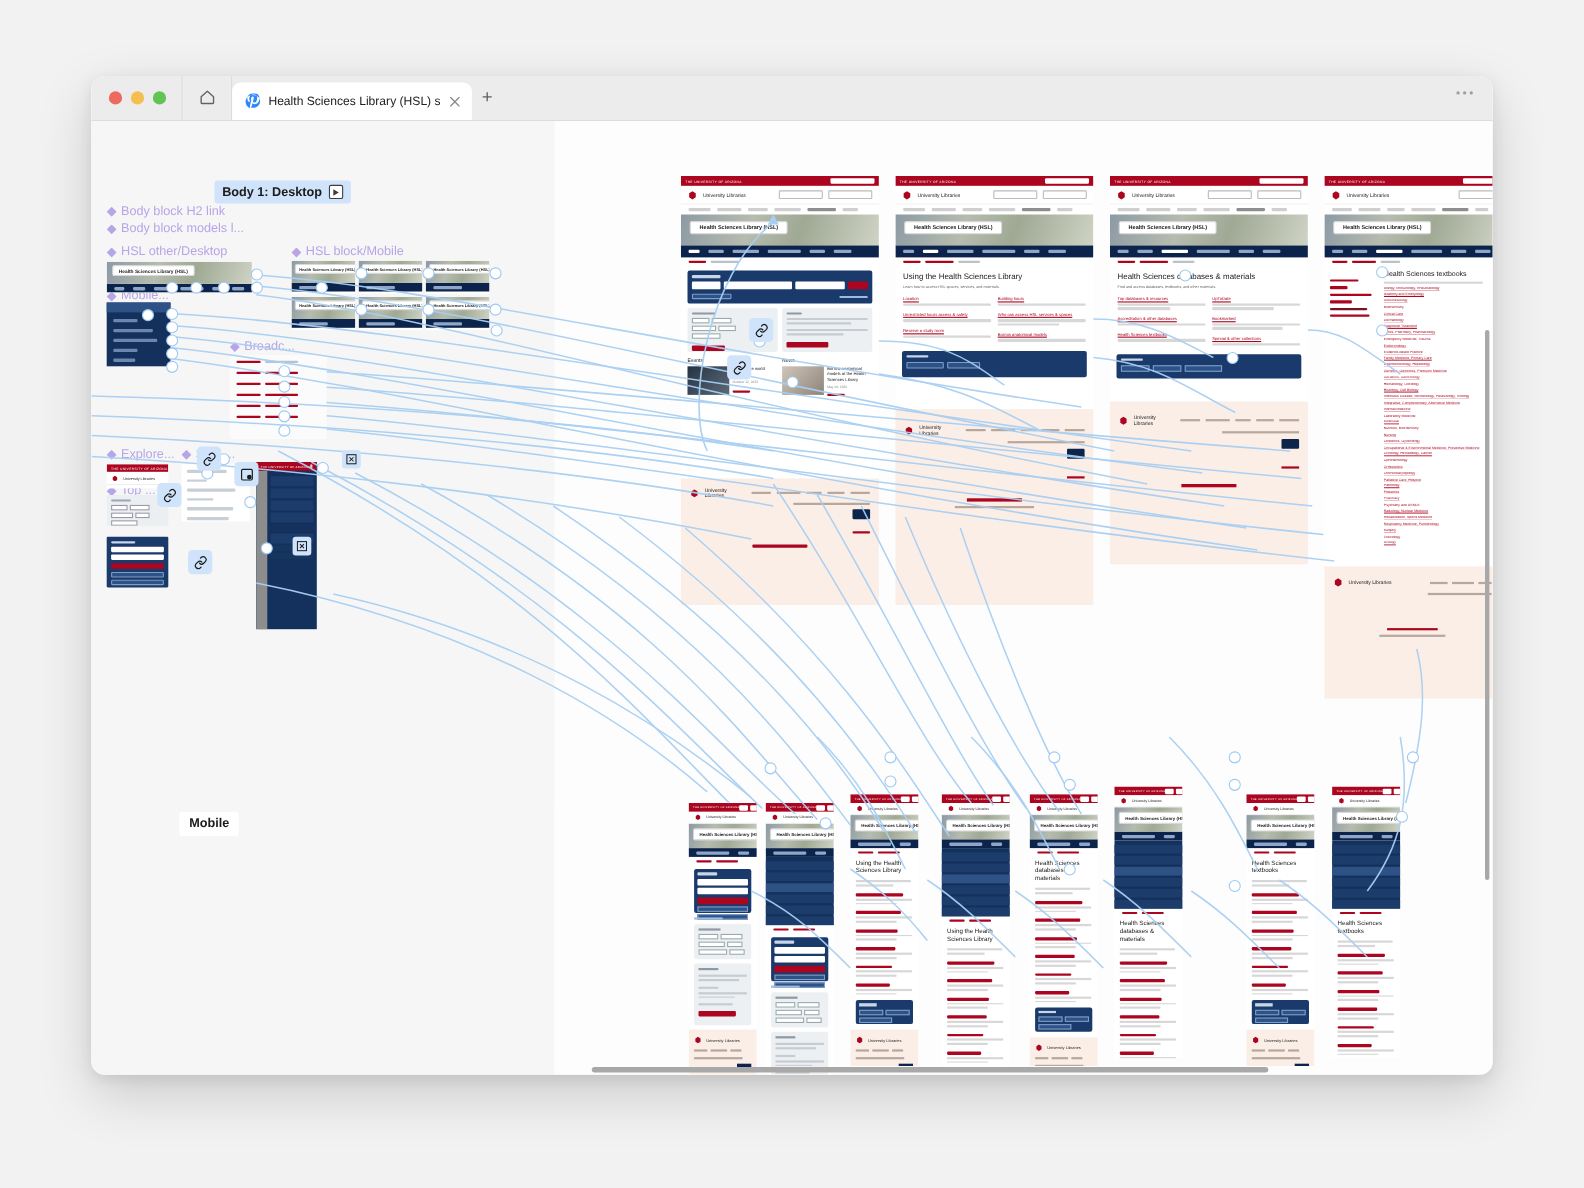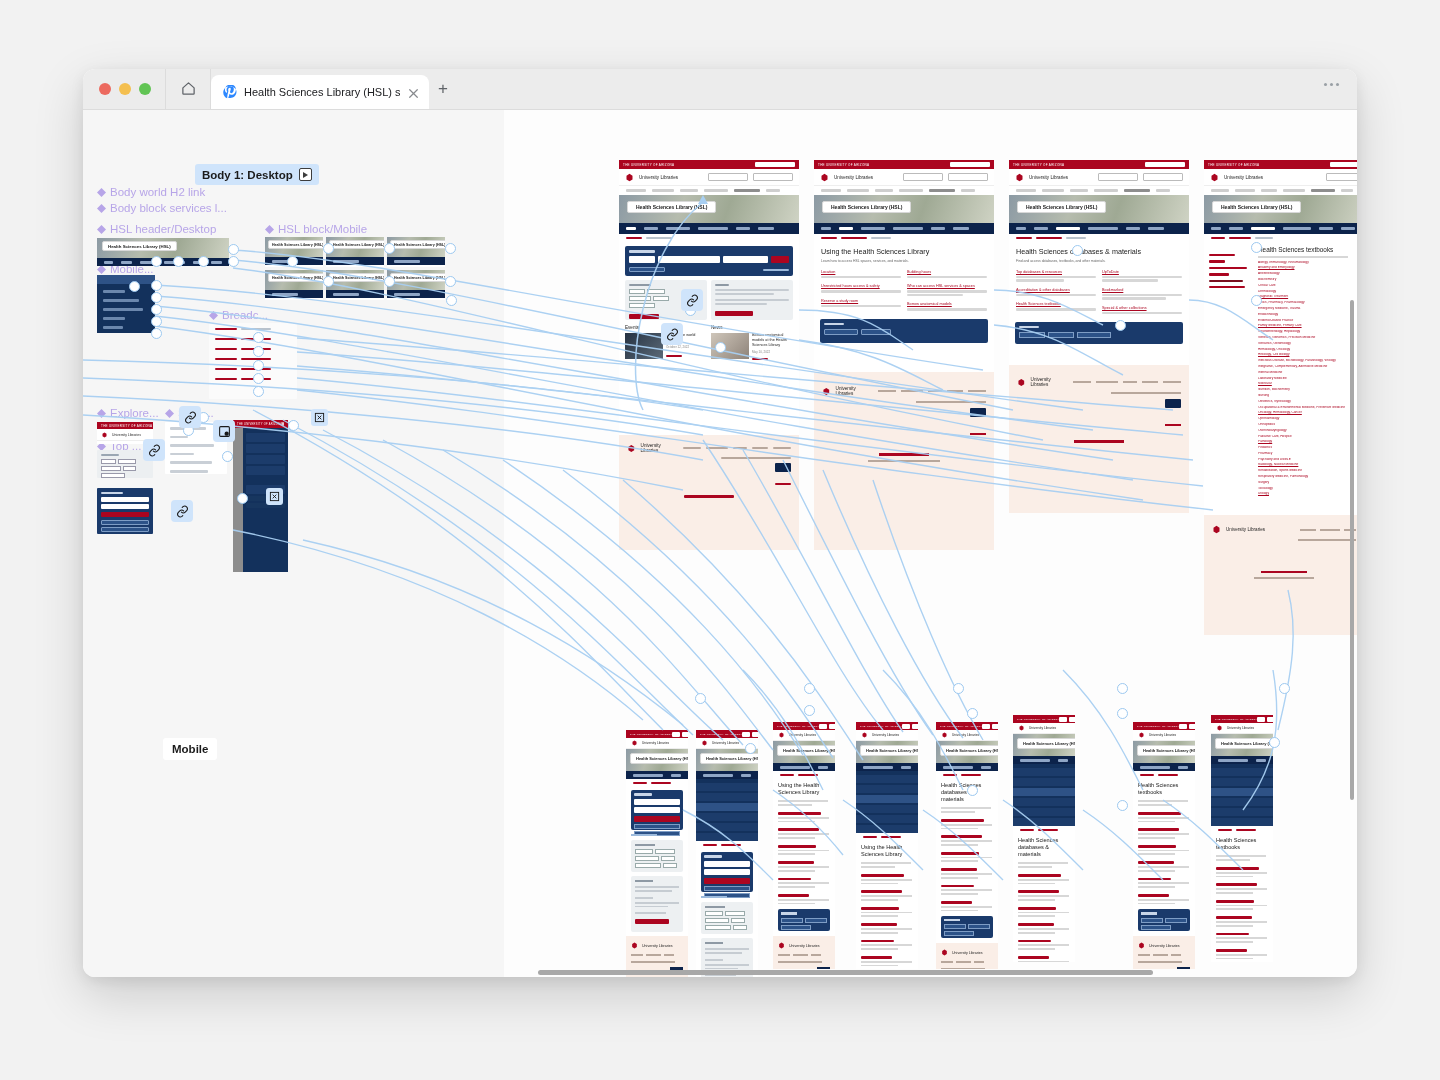--- a/index.html
+++ b/index.html
@@ -162,33 +162,33 @@
     <div class="canvas">
 
       <div class="region-left"></div>
       <div class="region-desktop"></div>
       <div class="region-mobile"></div>
 
       <div class="sec-label" style="left:14px; top:76px;">
         <svg class="dia" viewBox="0 0 12 12">
             <path d="M6 0 12 6 6 12 0 6z" fill="#b7a5e8"></path>
           </svg>
-        <span>Body world H2 link</span>
+        <span>Body block H2 link</span>
       </div>
       <div class="sec-label" style="left:14px; top:92px;">
         <svg class="dia" viewBox="0 0 12 12">
             <path d="M6 0 12 6 6 12 0 6z" fill="#b7a5e8"></path>
           </svg>
-        <span>Body block services l...</span>
+        <span>Body block models l...</span>
       </div>
       <div class="sec-label" style="left:14px; top:113px;">
         <svg class="dia" viewBox="0 0 12 12">
             <path d="M6 0 12 6 6 12 0 6z" fill="#b7a5e8"></path>
           </svg>
-        <span>HSL header/Desktop</span>
+        <span>HSL other/Desktop</span>
       </div>
       <div class="sec-label" style="left:182px; top:113px;">
         <svg class="dia" viewBox="0 0 12 12">
             <path d="M6 0 12 6 6 12 0 6z" fill="#b7a5e8"></path>
           </svg>
         <span>HSL block/Mobile</span>
       </div>
       <div class="sec-label" style="left:14px; top:153px;">
         <svg class="dia" viewBox="0 0 12 12">
             <path d="M6 0 12 6 6 12 0 6z" fill="#b7a5e8"></path>

